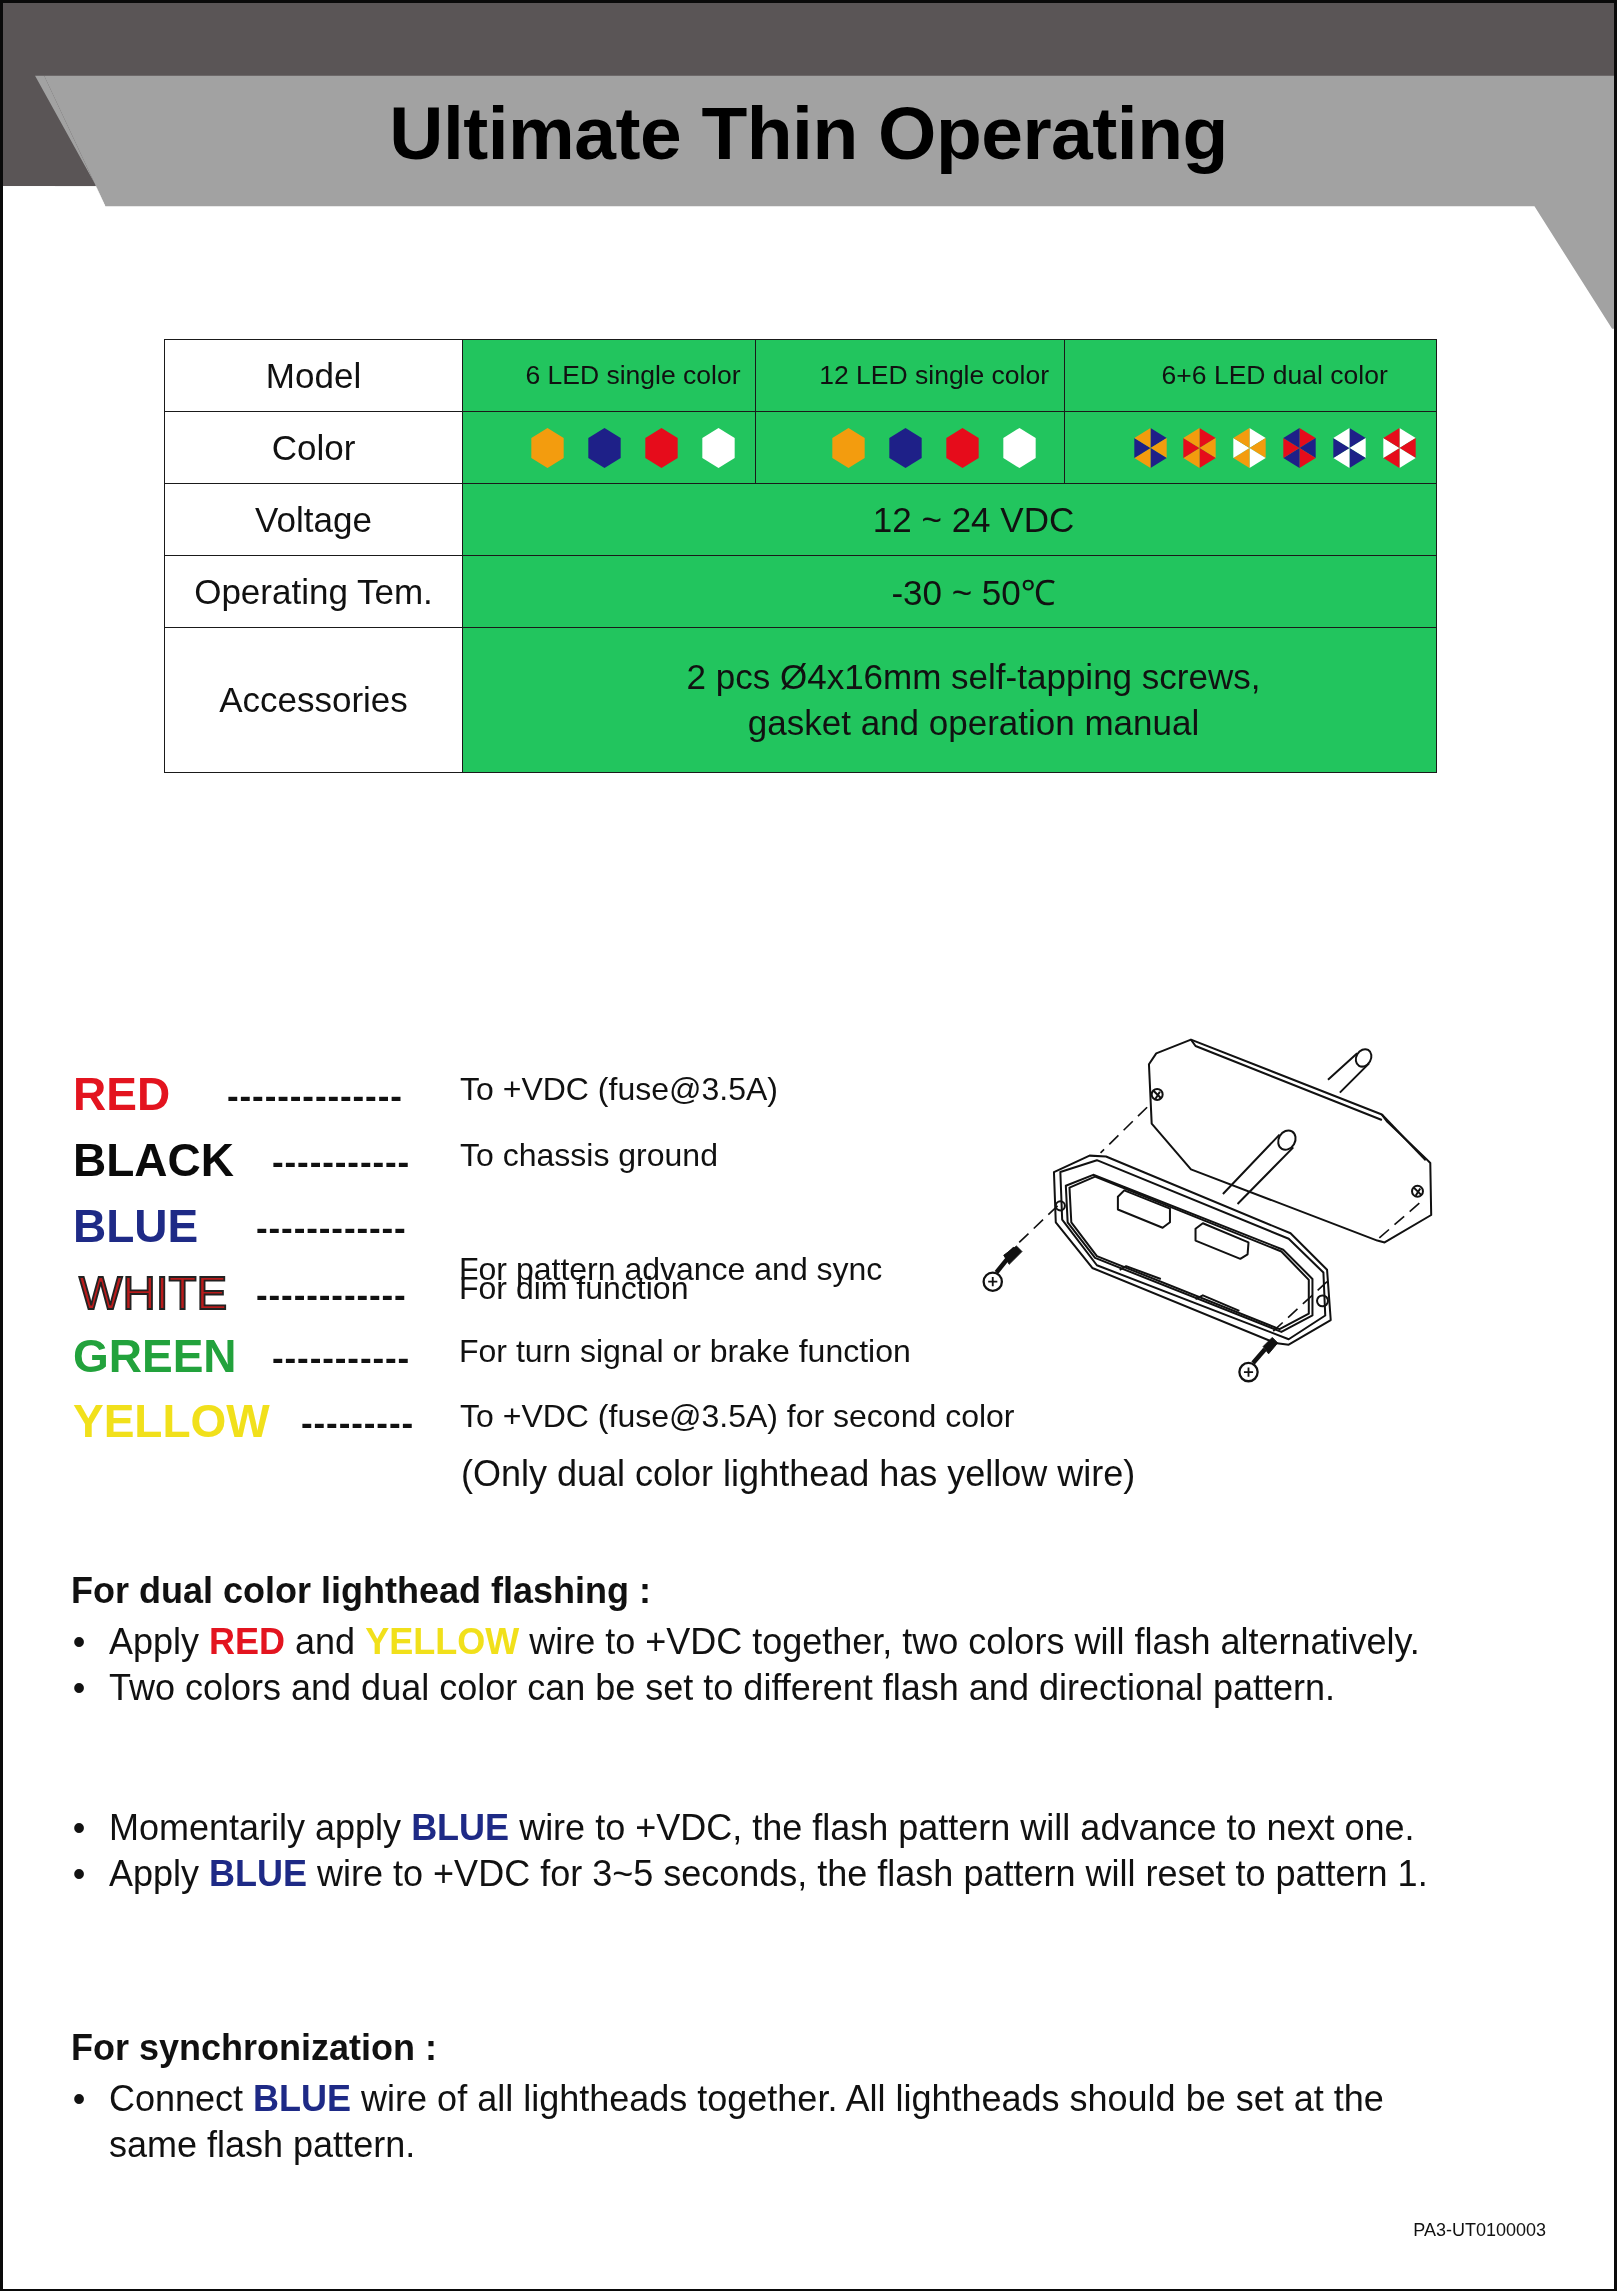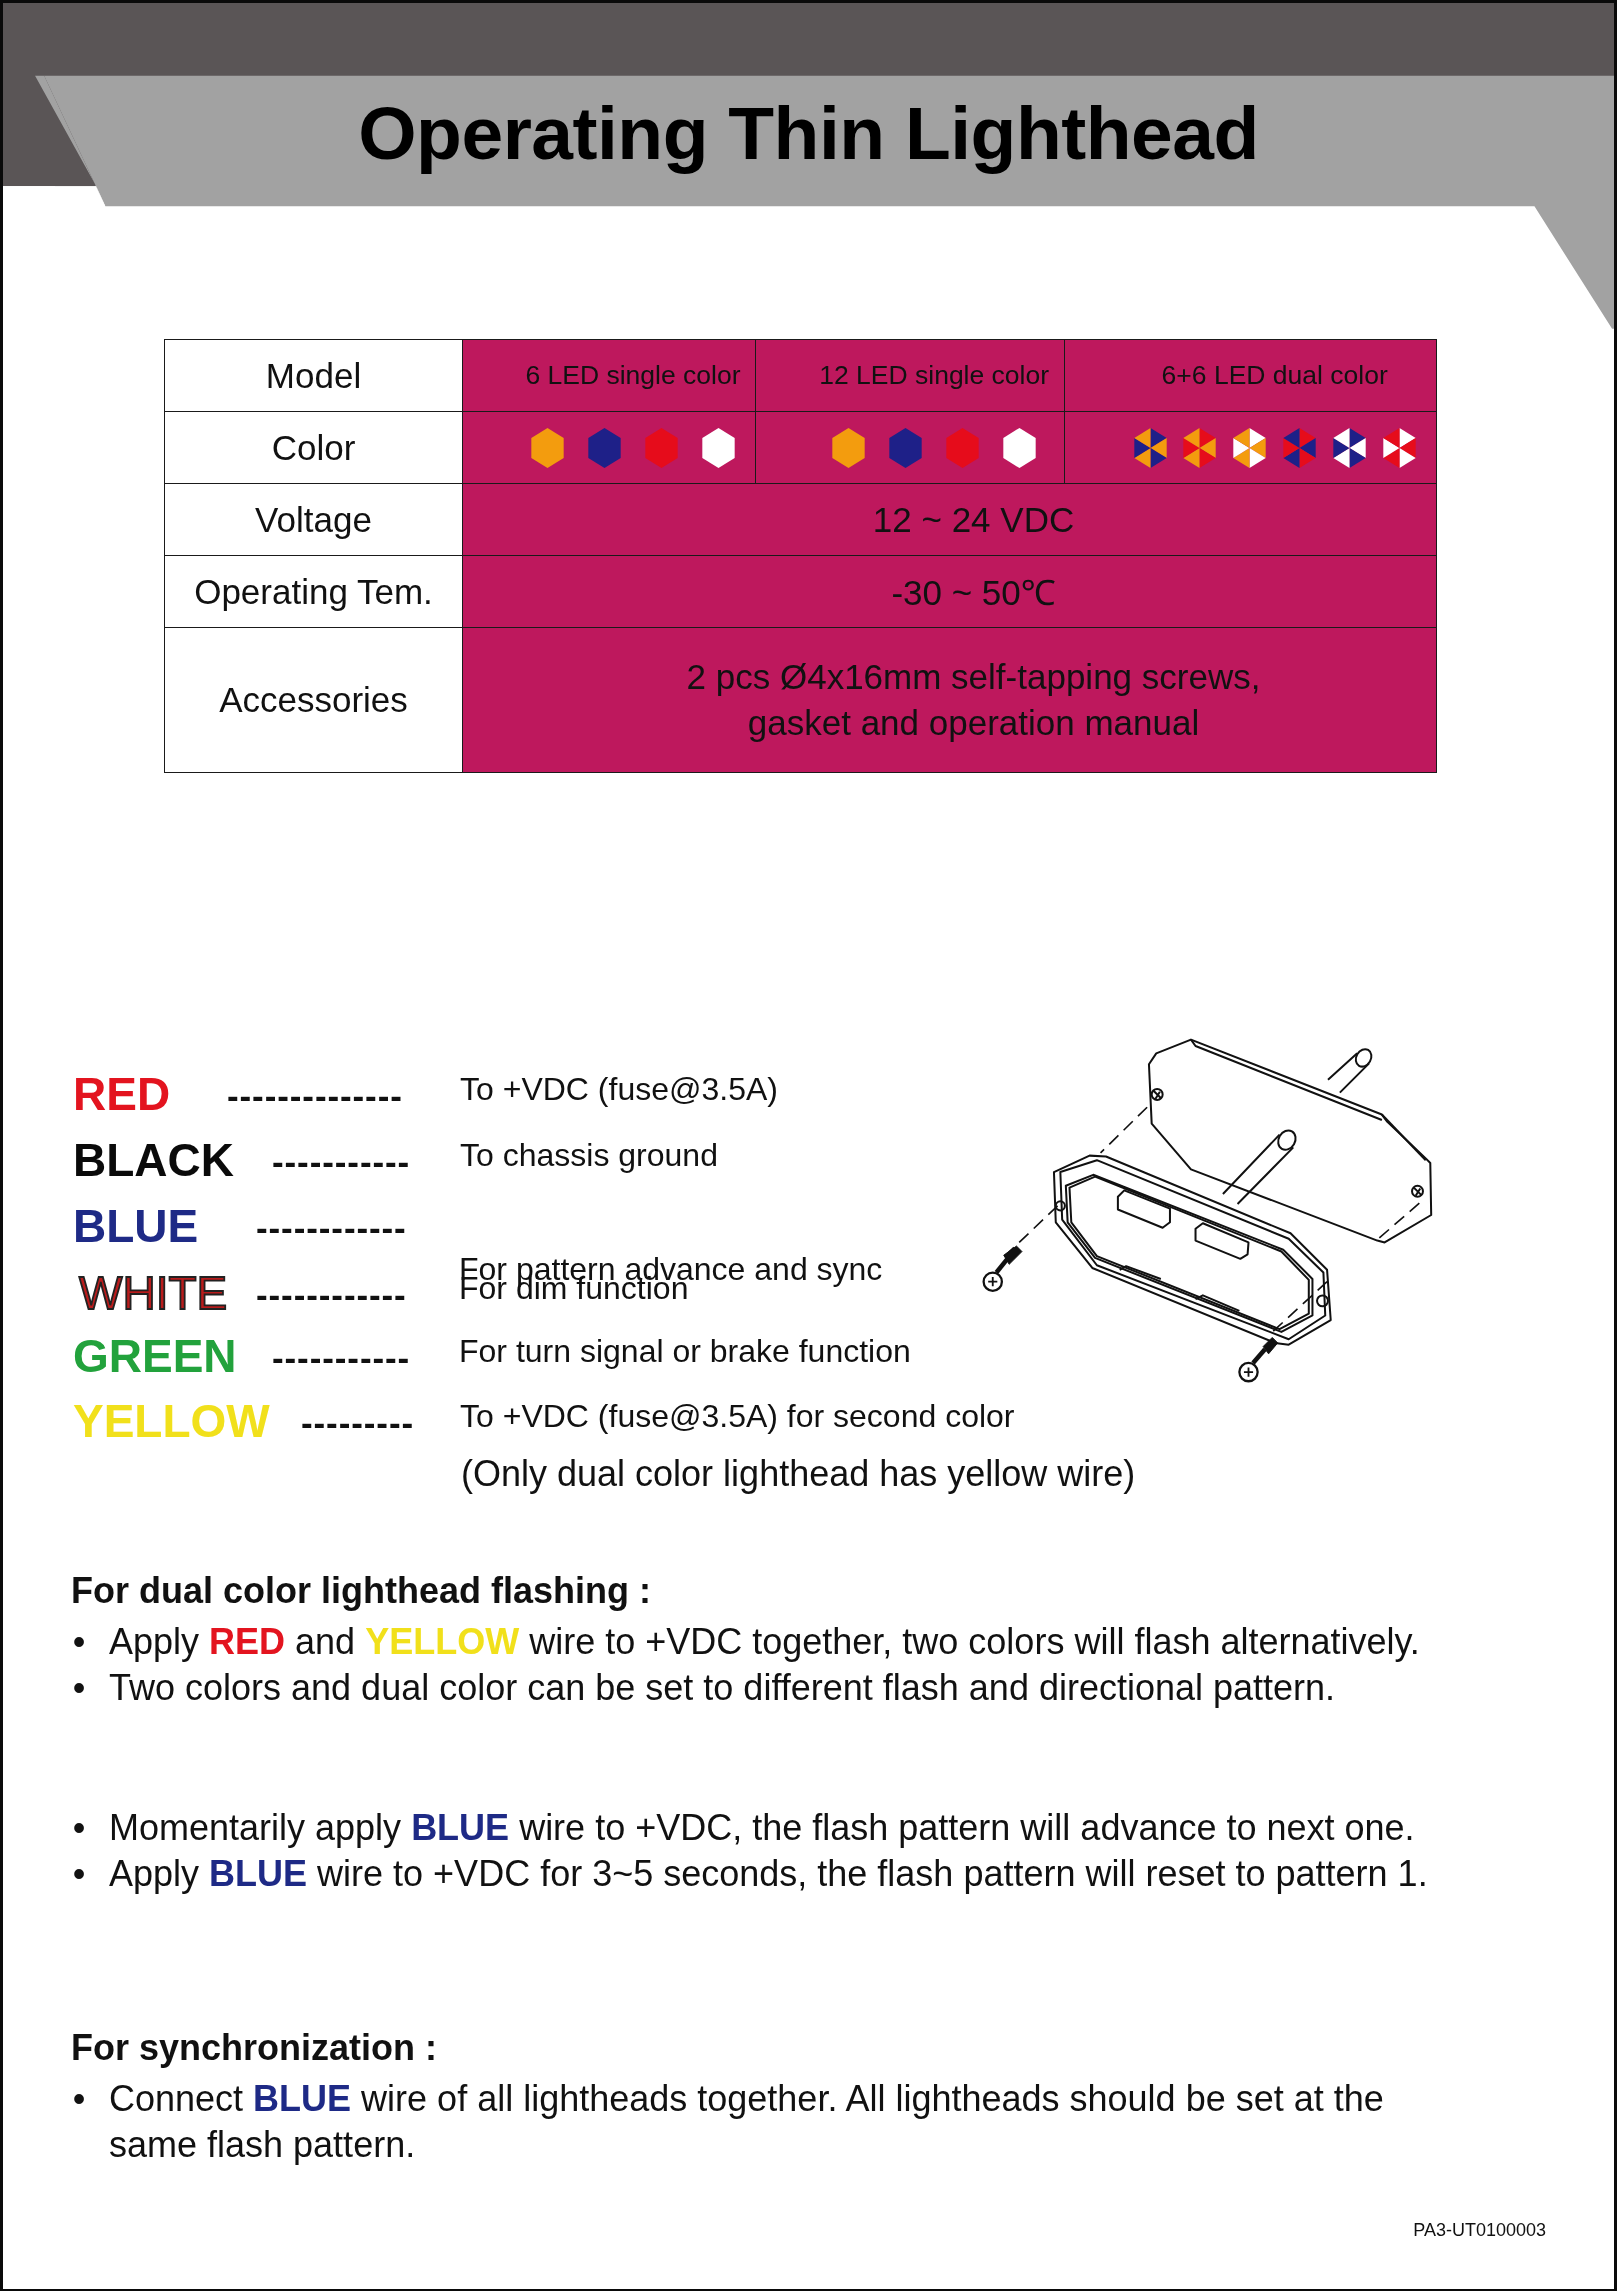--- a/index.html
+++ b/index.html
@@ -10,21 +10,21 @@
   .header-art { position: absolute; left: 0; top: 0; width: 1617px; height: 347px; z-index: 1; }
   .title { position: absolute; left: 0; top: 90px; width: 1617px; text-align: center;
            font-size: 75px; font-weight: bold; color: #000; z-index: 2; letter-spacing: -0.5px; }
 
   
   .spec-table { position: absolute; left: 164px; top: 339px; width: 1273px;
                 border-collapse: collapse; z-index: 2; }
   .spec-table td { border: 1.8px solid #1a1a1a; text-align: center; vertical-align: middle;
                    padding: 0; }
   .spec-table td.label { background: #ffffff; width: 297px; font-size: 35px; }
-  .spec-table td.val { background: #be185d; padding-left: 48px; }
+  .spec-table td.val { background: #22c55e; padding-left: 48px; }
   .spec-table .model-cell { font-size: 26.5px; }
   .spec-table .big { font-size: 35px; }
   .spec-table .small2 { font-size: 25.6px; line-height: 33px; }
   .spec-table .acc { font-size: 35px; line-height: 46px; }
   .row-model td { height: 71px; }
   .row-color td { height: 71px; }
   .row-diode td { height: 71px; }
   .row-current td { height: 93px; }
   .row-voltage td { height: 71px; }
   .row-temp td { height: 71px; }
@@ -60,21 +60,21 @@
 
 <div class="page-frame"></div>
 
 <svg class="header-art" viewBox="0 0 1770 380" width="1617" height="347">
   <rect x="0" y="0" width="1770" height="204" fill="#5a5556"></rect>
   <polygon points="48,83 1770,83 1770,360 1765,360 1680,226 115,226" fill="#a2a2a2"></polygon>
   <rect x="0" y="204" width="60" height="176" fill="#ffffff"></rect>
   <polygon points="0,204 105,204 115,226 0,226" fill="#ffffff"></polygon>
   <polygon points="48,83 115,226 105,204 38,83" fill="#a2a2a2"></polygon>
 </svg>
-<div class="title">Operating Thin Lighthead</div>
+<div class="title">Ultimate Thin Operating</div>
 
 <table class="spec-table">
   <tbody>
       <tr class="row-model">
     <td class="label">Model</td>
     <td class="val model-cell">6 LED single color</td>
     <td class="val model-cell">12 LED single color</td>
     <td class="val model-cell">6+6 LED dual color</td>
   </tr>
   <tr class="row-color">

